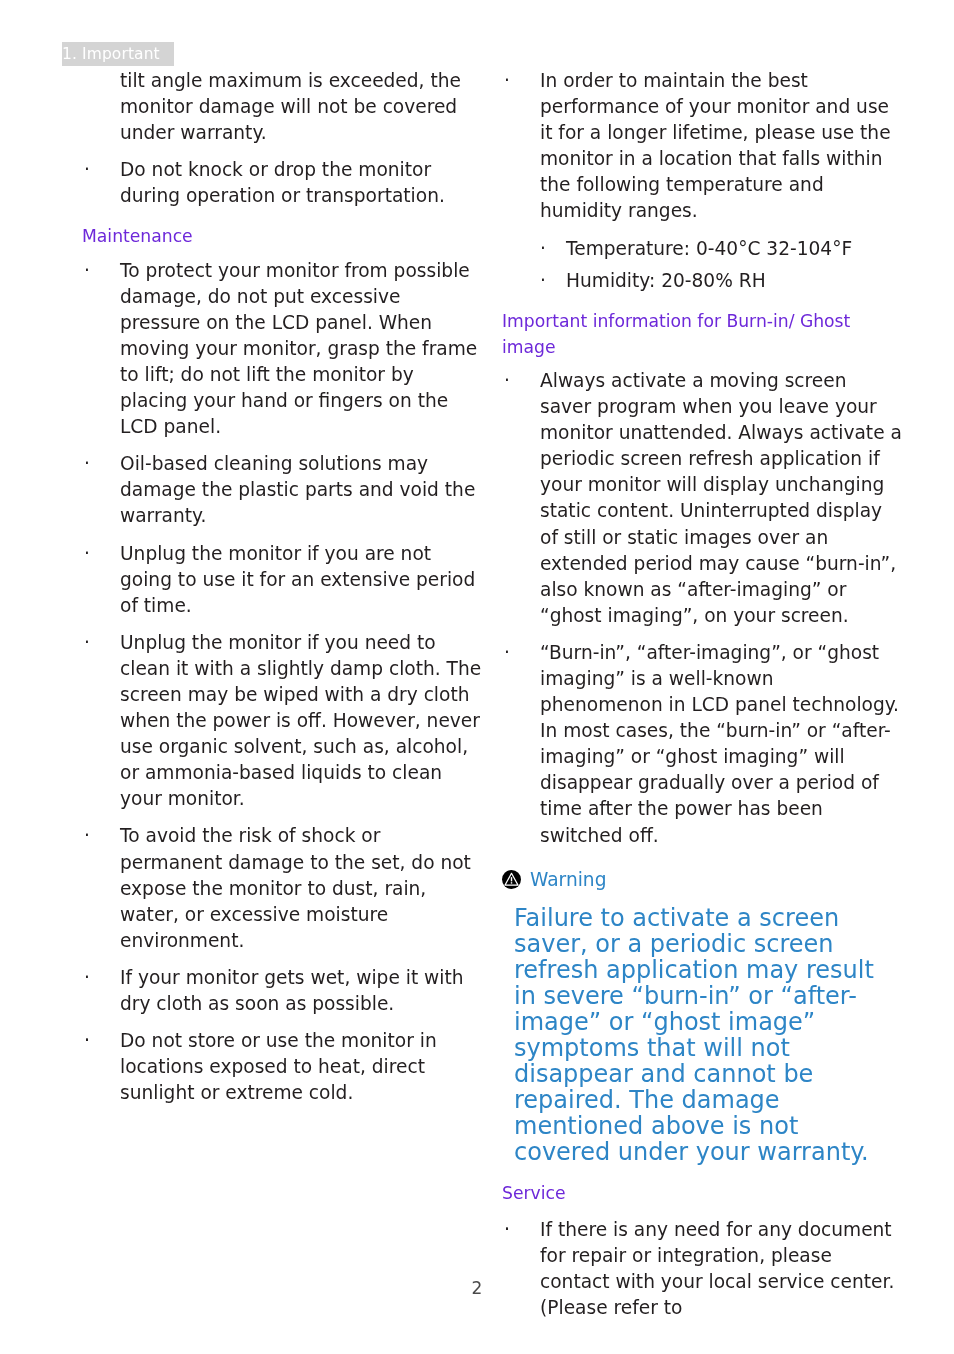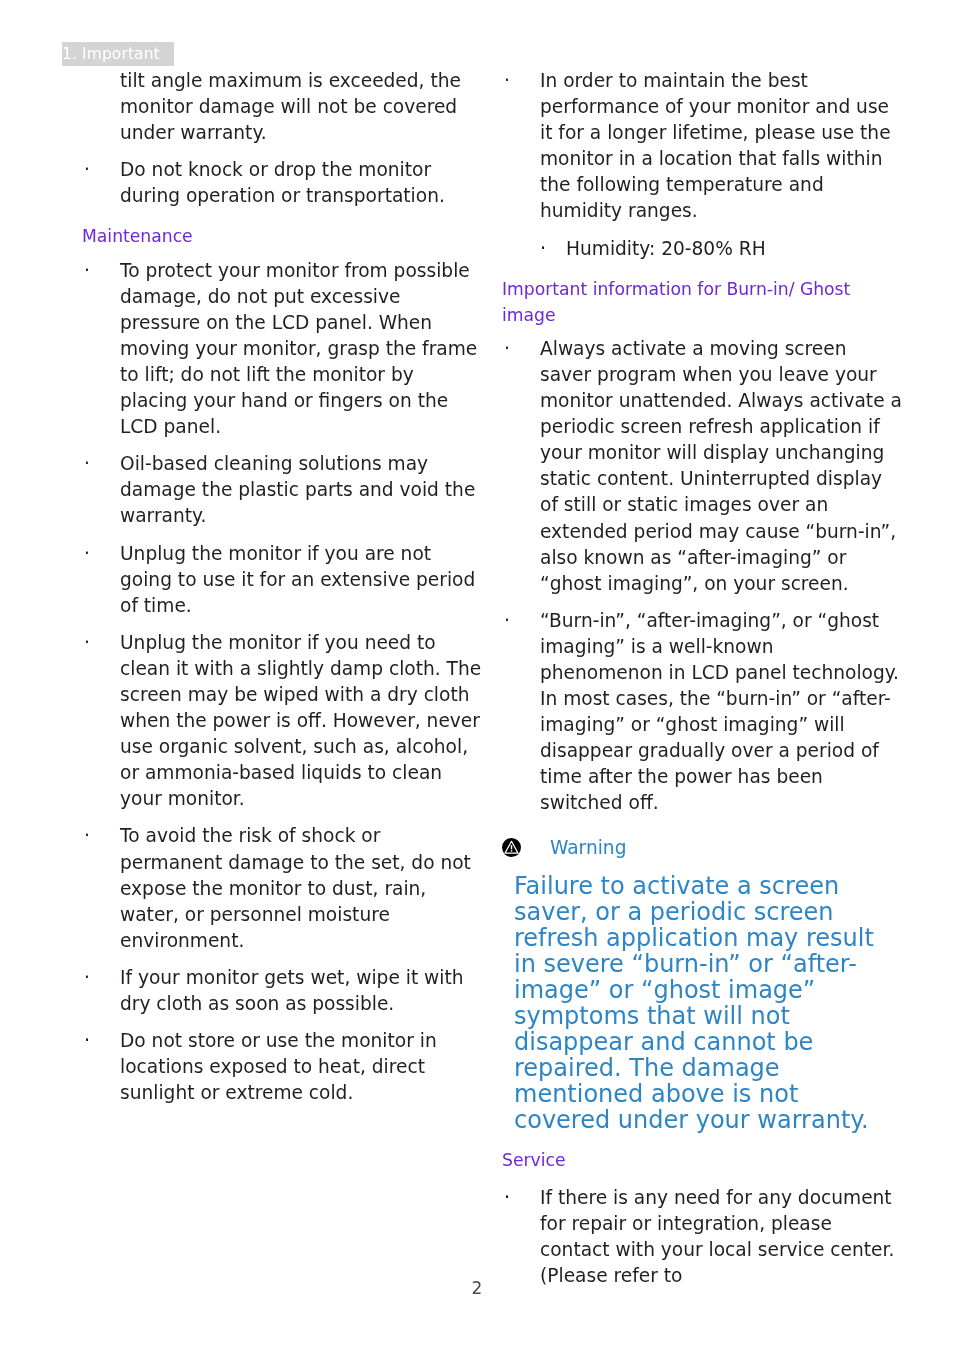--- a/index.html
+++ b/index.html
@@ -111,21 +111,20 @@
     left: 0;
     top: 0;
   }
 
   
   .warning-block { margin: 18px 0 10px 0; }
   .warning-head {
     display: flex;
     align-items: center;
     margin: 0 0 2px 0;
-    gap: 20px;
   }
   .warn-icon {
     width: 19px;
     height: 19px;
     flex: 0 0 19px;
     margin-right: 9px;
     display: block;
   }
   .warning-title {
     color: #2d85c6;
@@ -184,21 +183,21 @@
         <li>
           <span class="bullet">·</span>
           <span>Unplug the monitor if you are not going to use it for an extensive period of time.</span>
         </li>
         <li>
           <span class="bullet">·</span>
           <span>Unplug the monitor if you need to clean it with a slightly damp cloth. The screen may be wiped with a dry cloth when the power is off. However, never use organic solvent, such as, alcohol, or ammonia-based liquids to clean your monitor.</span>
         </li>
         <li>
           <span class="bullet">·</span>
-          <span>To avoid the risk of shock or permanent damage to the set, do not expose the monitor to dust, rain, water, or personnel moisture environment.</span>
+          <span>To avoid the risk of shock or permanent damage to the set, do not expose the monitor to dust, rain, water, or excessive moisture environment.</span>
         </li>
         <li>
           <span class="bullet">·</span>
           <span>If your monitor gets wet, wipe it with dry cloth as soon as possible.</span>
         </li>
         <li>
           <span class="bullet">·</span>
         </li>
         <li>
           <span class="bullet">·</span>
@@ -212,20 +211,21 @@
       <ul class="list">
         <li>
           <span class="bullet">·</span>
           <span>In order to maintain the best performance of your monitor and use it for a longer lifetime, please use the monitor in a location that falls within the following temperature and humidity ranges.</span>
         </li>
       </ul>
 
       <ul class="sublist">
         <li>
           <span class="bullet">·</span>
+          <span>Temperature: 0-40°C 32-104°F</span>
         </li>
         <li>
           <span class="bullet">·</span>
           <span>Humidity: 20-80% RH</span>
         </li>
       </ul>
 
       <h2 class="subhead">Important information for Burn-in/ Ghost image</h2>
 
       <ul class="list">

